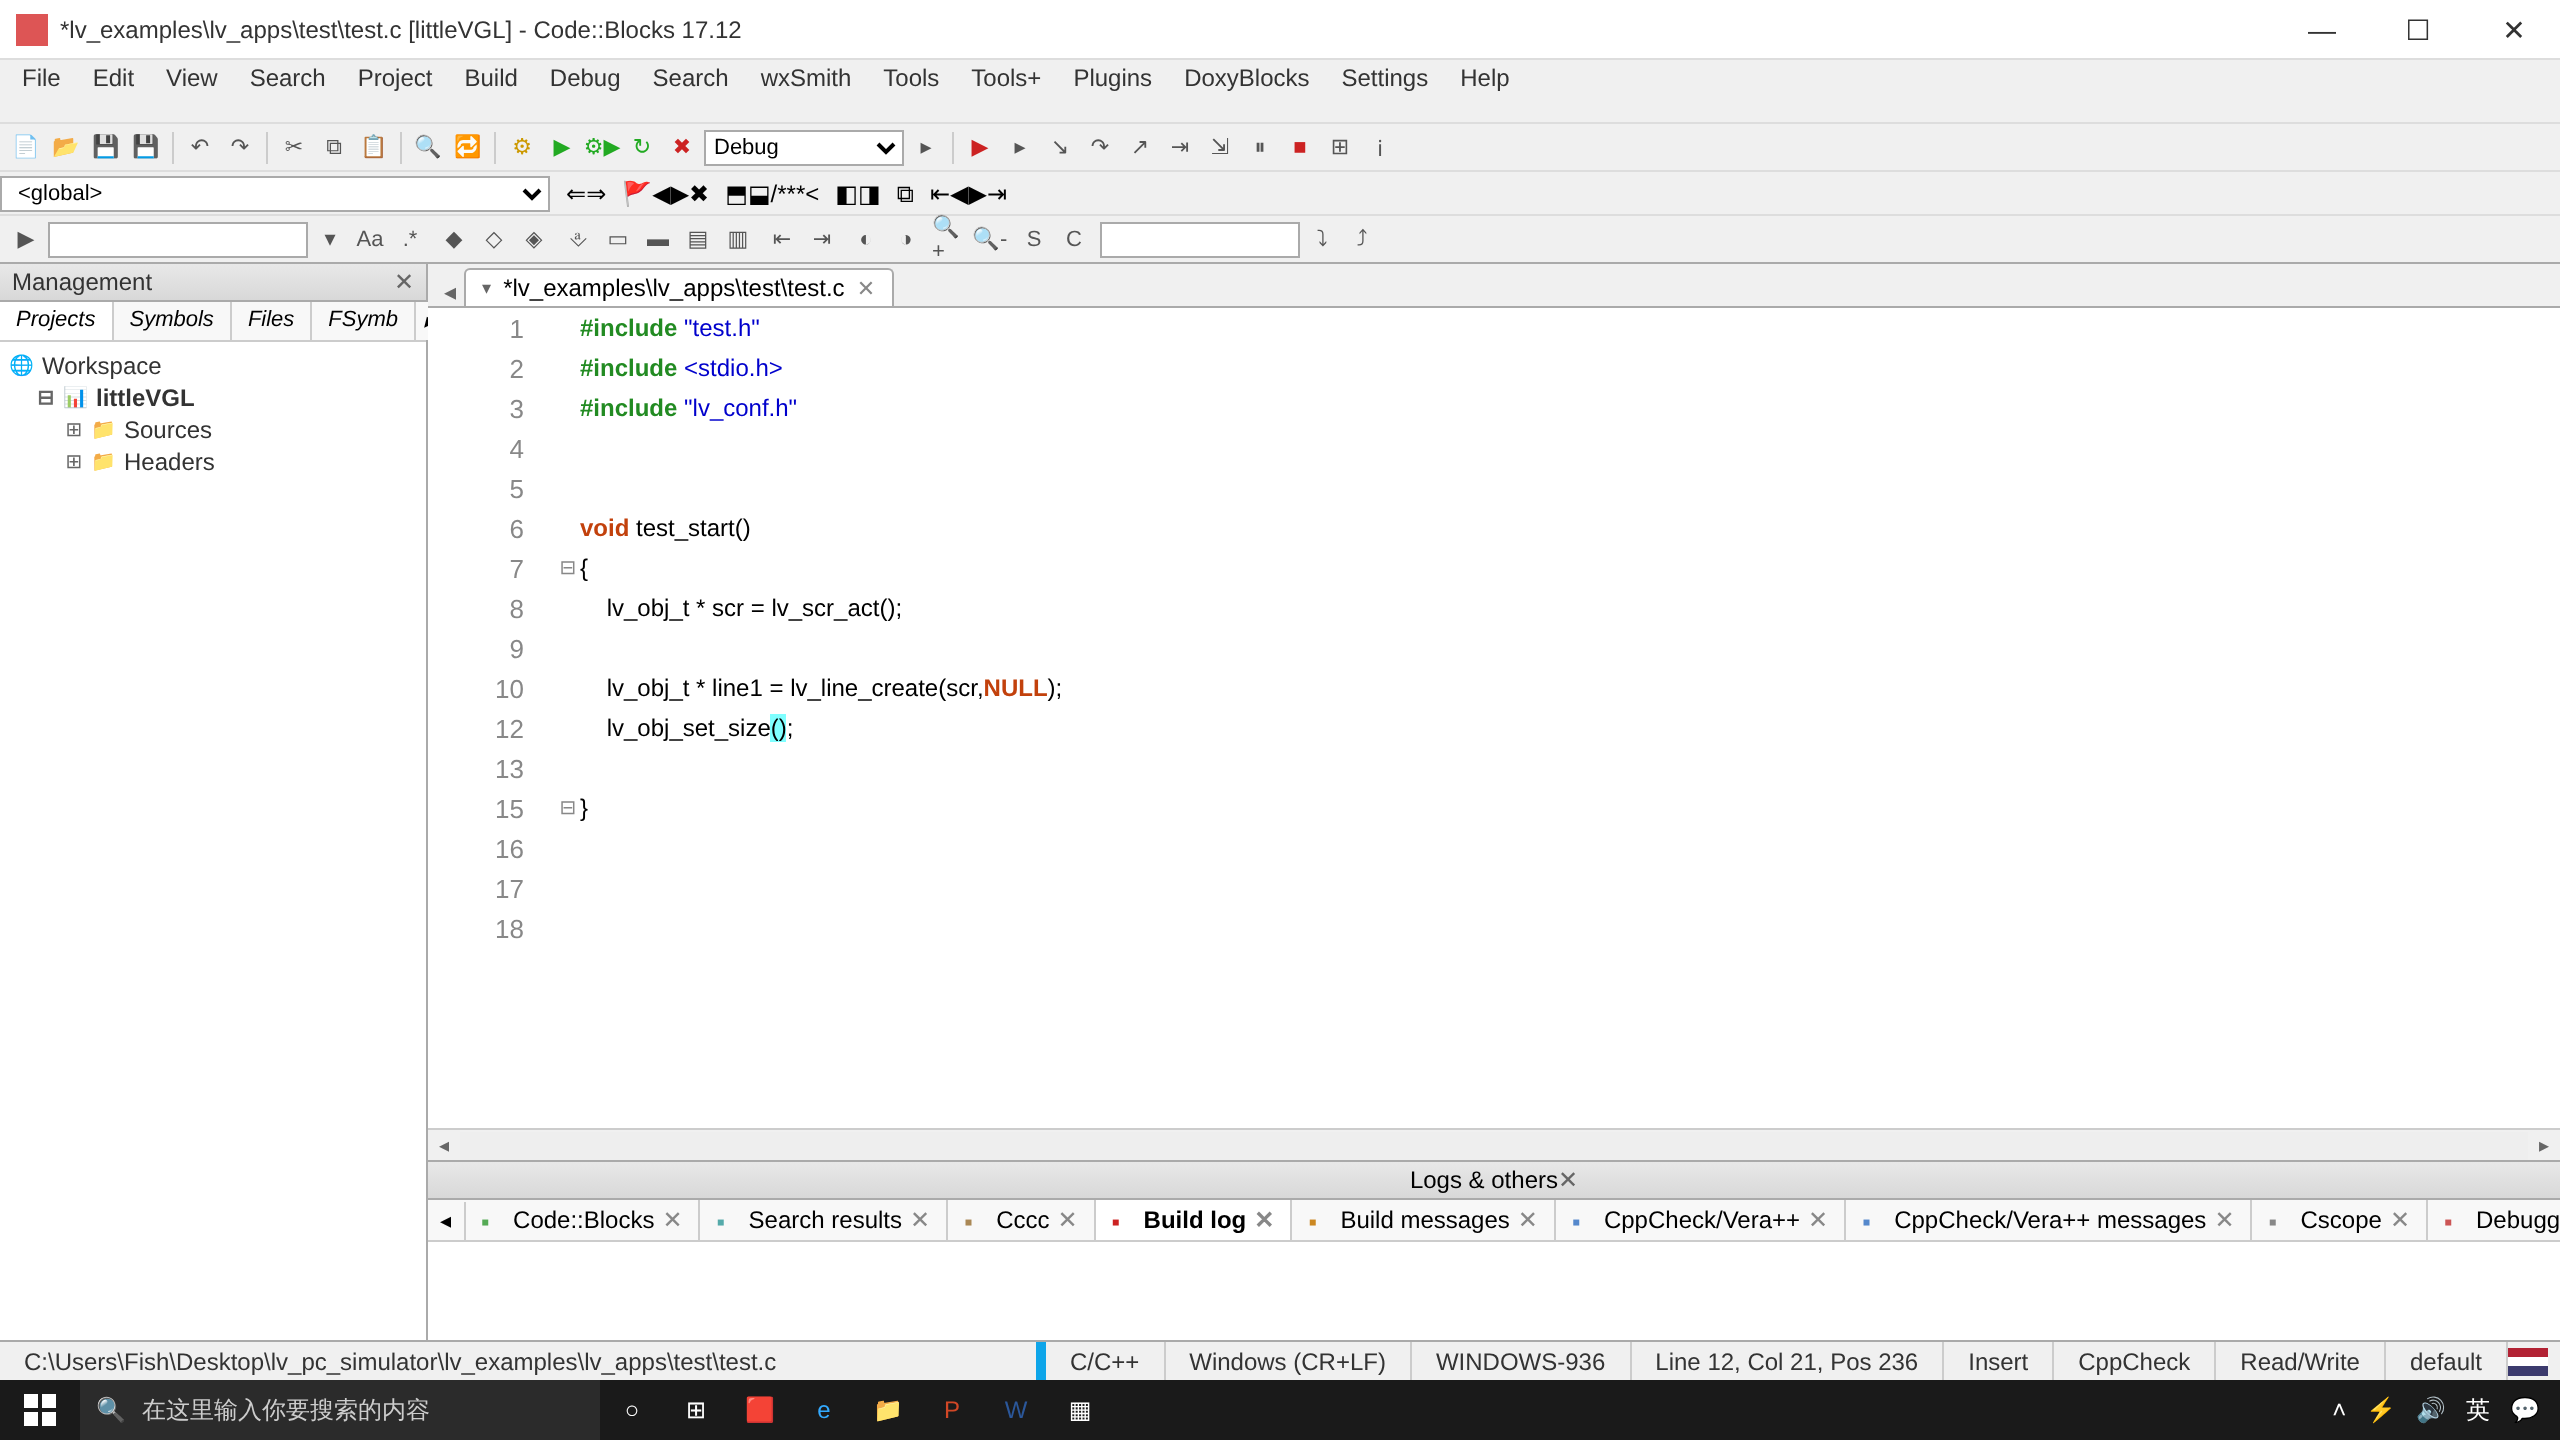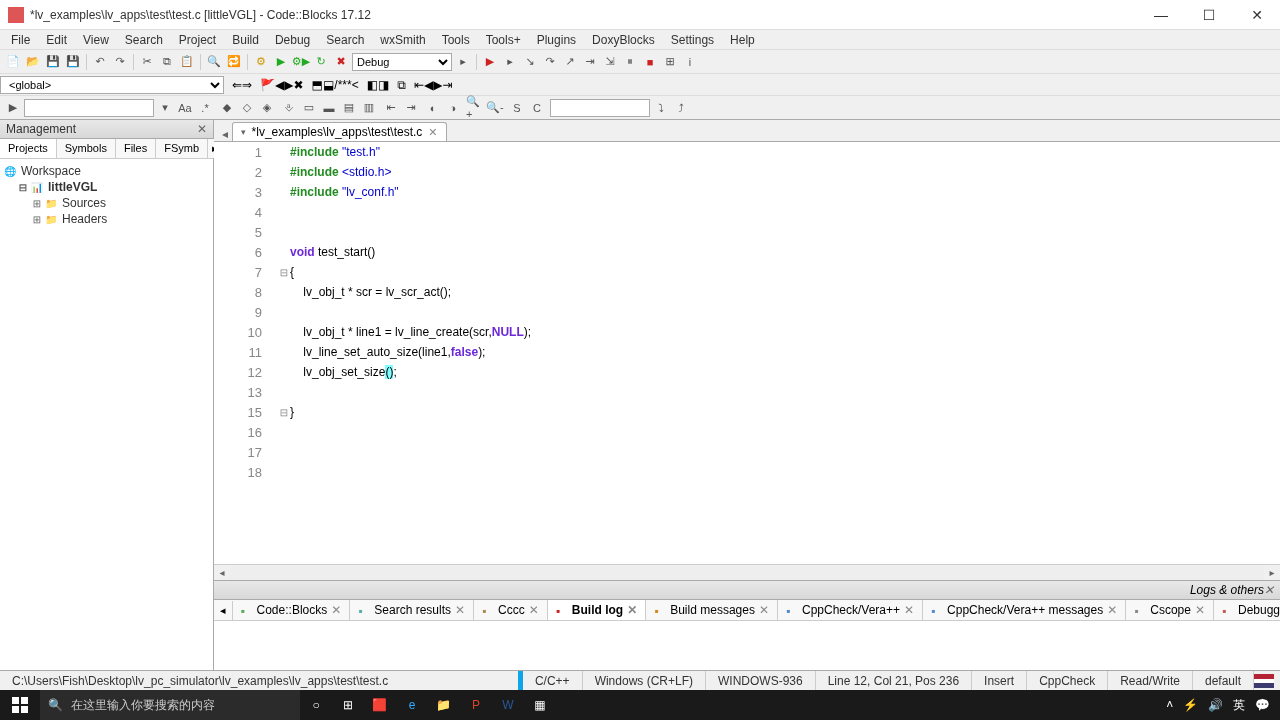--- a/index.html
+++ b/index.html
@@ -4,41 +4,41 @@
 <style>
 * { margin: 0; padding: 0; box-sizing: border-box; font-family: "Segoe UI", Tahoma, sans-serif; font-size: 12px; }
 body { background: #f0f0f0; width: 1280px; height: 720px; overflow: hidden; display: flex; flex-direction: column; }
 
 .titlebar { height: 30px; background: #fff; display: flex; align-items: center; padding: 0 8px; border-bottom: 1px solid #ddd; }
 .titlebar .icon { width: 16px; height: 16px; background: #d55; margin-right: 6px; }
 .titlebar .title { flex: 1; font-size: 12px; color: #333; }
 .titlebar .winbtns { display: flex; gap: 18px; }
 .titlebar .winbtn { width: 30px; text-align: center; font-size: 14px; color: #333; cursor: default; }
 
-.menubar { height: 20px; background: #f0f0f0; display: flex; align-items: center; padding: 0 4px; gap: 2px; border-bottom: 1px solid #ddd; }
+.menubar { height: 32px; background: #f0f0f0; display: flex; padding: 0 4px; gap: 2px; border-bottom: 1px solid #ddd; }
 .menubar .menuitem { padding: 2px 7px; color: #333; }
 
 .toolbar { height: 24px; background: #f0f0f0; display: flex; align-items: center; padding: 0 4px; gap: 2px; border-bottom: 1px solid #ddd; }
 .toolbar .tbtn { width: 18px; height: 18px; display: inline-flex; align-items: center; justify-content: center; font-size: 11px; color: #555; }
 .toolbar .sep { width: 1px; height: 16px; background: #ccc; margin: 0 2px; }
 .toolbar select { height: 18px; font-size: 11px; border: 1px solid #aaa; background: #fff; }
 
 .scopebar { height: 22px; background: #f0f0f0; display: flex; align-items: center; border-bottom: 1px solid #ddd; }
 .scopebar select, .scopebar .combo { height: 18px; font-size: 11px; border: 1px solid #aaa; background: #fff; padding: 0 4px; }
 
 .searchbar { height: 24px; background: #f0f0f0; display: flex; align-items: center; padding: 0 4px; gap: 2px; border-bottom: 1px solid #aaa; }
 .searchbar input { height: 18px; border: 1px solid #aaa; background: #fff; padding: 0 4px; font-size: 11px; }
 .searchbar .tbtn { width: 18px; height: 18px; display: inline-flex; align-items: center; justify-content: center; font-size: 11px; color: #555; }
 
 .main { flex: 1; display: flex; min-height: 0; }
 
 .sidebar { width: 214px; background: #fff; border-right: 1px solid #aaa; display: flex; flex-direction: column; }
 .sidebar-title { background: linear-gradient(#e8e8e8,#d8d8d8); padding: 2px 6px; font-size: 11px; color: #333; border-bottom: 1px solid #aaa; display: flex; justify-content: space-between; align-items: center; }
 .sidebar-tabs { display: flex; background: #f0f0f0; border-bottom: 1px solid #ccc; }
-.sidebar-tab { padding: 3px 8px; font-size: 11px; border-right: 1px solid #ccc; background: #f8f8f8; }
+.sidebar-tab { padding: 3px 8px; font-size: 11px; border-right: 1px solid #ccc; background: #f8f8f8; font-style: italic; }
 .sidebar-tab.active { background: #fff; }
 .sidebar-tab.arrow { padding: 3px 4px; }
 .tree { flex: 1; padding: 4px; font-size: 11px; color: #333; overflow: auto; }
 .tree-item { padding: 1px 0; display: flex; align-items: center; gap: 3px; }
 .tree-item .exp { width: 10px; text-align: center; color: #666; font-size: 10px; }
 .tree-item .ticon { width: 14px; height: 14px; display: inline-flex; align-items: center; justify-content: center; font-size: 10px; }
 .tree-item.bold { font-weight: bold; }
 .indent1 { padding-left: 14px; }
 .indent2 { padding-left: 28px; }
 
@@ -49,32 +49,32 @@
 .editor-tab .arrow { color: #666; font-size: 9px; }
 
 .code { flex: 1; background: #fff; font-family: Consolas, "Courier New", monospace; font-size: 14px; overflow: auto; position: relative; }
 .code-line { display: flex; height: 20px; align-items: center; }
 .gutter { width: 56px; text-align: right; padding-right: 8px; color: #888; font-size: 13px; background: #fff; flex-shrink: 0; }
 .marker { width: 8px; flex-shrink: 0; }
 .marker.green { background: #5c5; }
 .marker.yellow { background: #dd5; }
 .fold { width: 12px; text-align: center; color: #888; font-size: 10px; flex-shrink: 0; }
 .code-text { white-space: pre; }
-.kw { color: #6d28d9; font-weight: bold; }
+.kw { color: #c2410c; font-weight: bold; }
 .kw2 { color: #228b22; font-weight: bold; }
 .str { color: #0000cc; }
 .func { color: #000; }
 .paren-hl { background: #7fffff; }
 
 .hscroll { height: 16px; background: #f0f0f0; border-top: 1px solid #ccc; display: flex; align-items: center; }
 .hscroll .arrow { width: 16px; text-align: center; color: #666; font-size: 10px; }
 .hscroll .track { flex: 1; height: 14px; background: #eee; }
 
 .logs { height: 90px; background: #fff; border-top: 1px solid #aaa; display: flex; flex-direction: column; }
-.logs-title { background: linear-gradient(#e8e8e8,#d8d8d8); padding: 2px 6px; font-size: 11px; display: flex; justify-content: flex-end; border-bottom: 1px solid #aaa; font-style: italic; }
+.logs-title { background: linear-gradient(#e8e8e8,#d8d8d8); padding: 2px 6px; font-size: 11px; display: flex; justify-content: center; border-bottom: 1px solid #aaa; }
 .logs-tabs { display: flex; align-items: center; background: #f8f8f8; border-bottom: 1px solid #ccc; overflow: hidden; }
 .logs-tab { padding: 3px 8px; font-size: 11px; display: flex; align-items: center; gap: 4px; border-right: 1px solid #ccc; white-space: nowrap; }
 .logs-tab .tbicon { width: 12px; height: 12px; display: inline-block; }
 .logs-tab .close { color: #888; }
 .logs-tab.active { background: #fff; font-weight: bold; }
 .logs-tab.arrow { padding: 3px 6px; }
 .logs-content { flex: 1; background: #fff; }
 
 .statusbar { height: 20px; background: #f0f0f0; border-top: 1px solid #aaa; display: flex; align-items: center; font-size: 11px; color: #333; }
 .statusbar .cell { padding: 0 12px; border-right: 1px solid #ccc; height: 100%; display: flex; align-items: center; }
@@ -150,21 +150,21 @@
   <span class="tbtn">↗</span>
   <span class="tbtn">⇥</span>
   <span class="tbtn">⇲</span>
   <span class="tbtn">⏸</span>
   <span class="tbtn" style="color:#c22">■</span>
   <span class="tbtn">⊞</span>
   <span class="tbtn">ℹ</span>
 </div>
 
 <div class="scopebar">
-  <select class="combo" style="width:224px"><option>&lt;global&gt;</option></select>
+  <select class="combo" style="width:275px"><option>&lt;global&gt;</option></select>
   <span style="width:8px"></span>
   <span class="tbtn">⇐</span>
   <span class="tbtn">⇒</span>
   <span style="width:8px"></span>
   <span class="tbtn" style="color:#c55">🚩</span>
   <span class="tbtn">◀</span>
   <span class="tbtn">▶</span>
   <span class="tbtn">✖</span>
   <span style="width:8px"></span>
   <span class="tbtn">⬒</span>
@@ -315,26 +315,20 @@
           <div class="gutter">9</div>
           <div class="marker"></div>
           <div class="fold"></div>
           <div class="code-text"></div>
         </div>
         <div class="code-line">
           <div class="gutter">10</div>
           <div class="marker green"></div>
           <div class="fold"></div>
           <div class="code-text"><span>    lv_obj_t * line1 = lv_line_create(scr,</span><span class="kw">NULL</span><span>);</span></div>
-        </div>
-        <div class="code-line">
-          <div class="gutter">11</div>
-          <div class="marker green"></div>
-          <div class="fold"></div>
-          <div class="code-text"><span>    lv_line_set_auto_size(line1,</span><span class="kw">false</span><span>);</span></div>
         </div>
         <div class="code-line">
           <div class="gutter">12</div>
           <div class="marker yellow"></div>
           <div class="fold"></div>
           <div class="code-text"><span>    lv_obj_set_size</span><span class="paren-hl">(</span><span class="paren-hl">)</span><span>;</span></div>
         </div>
         <div class="code-line">
           <div class="gutter">13</div>
           <div class="marker"></div>

